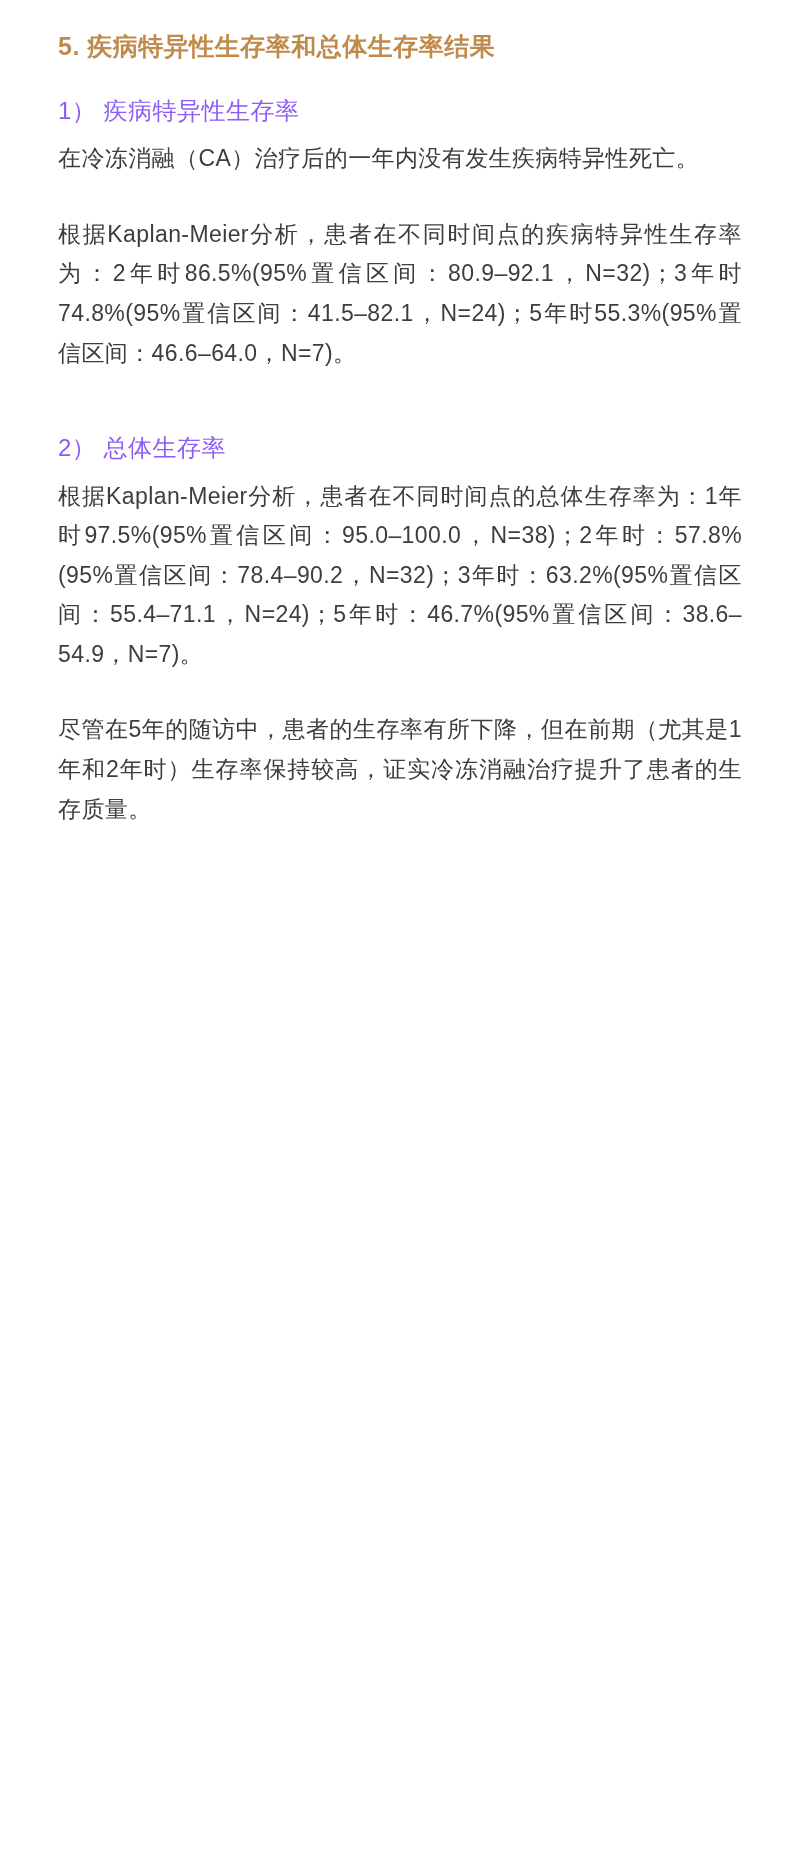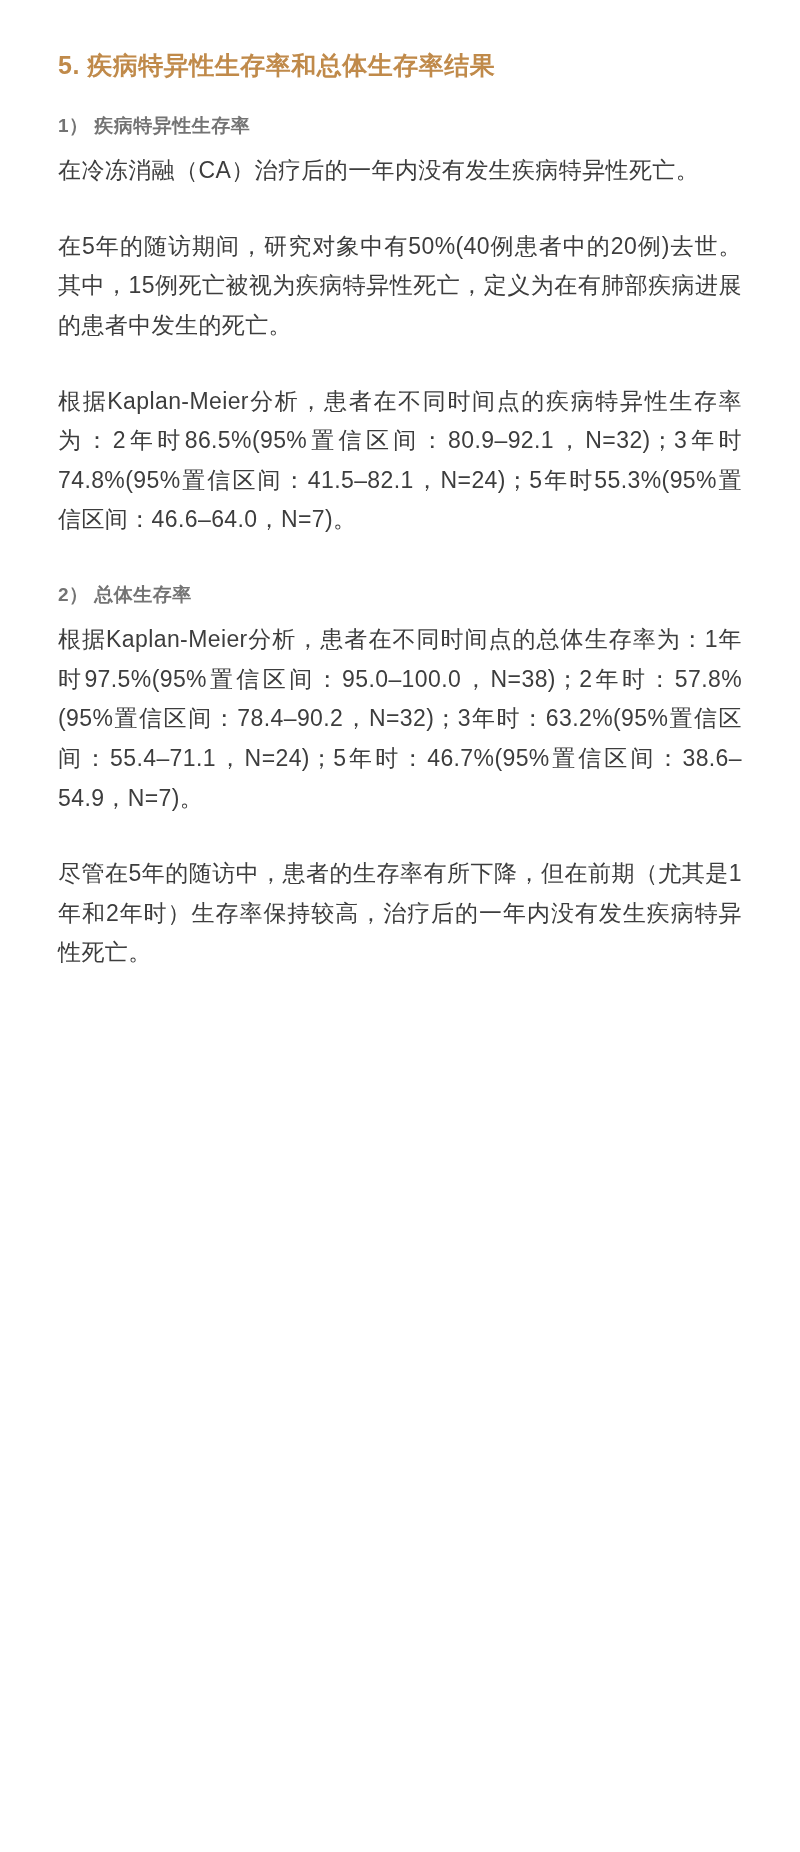--- a/index.html
+++ b/index.html
@@ -10,41 +10,41 @@
   body {
     width: 800px;
     min-height: 1852px;
     font-family: "Liberation Sans", sans-serif;
     color: #3d3d3d;
   }
   .page {
     width: 800px;
     min-height: 1852px;
     box-sizing: border-box;
-    padding: 49px 58px 20px 58px;
+    padding: 30px 58px 20px 58px;
     background: #ffffff;
   }
   .section-title {
     font-size: 25px;
     font-weight: bold;
     color: #c08a4a;
     letter-spacing: 0.5px;
     line-height: 1.35;
     margin: 0 0 30px 0;
   }
   .sub-title {
-    font-size: 19px;
-    font-weight: bold;
-    color: #737373;
+    font-size: 24px;
+    font-weight: normal;
+    color: #8b5cf6;
     letter-spacing: 0.5px;
     line-height: 1.4;
     margin: 0 0 12px 0;
   }
   .sub-title.second {
-    margin-top: 42px;
+    margin-top: 58px;
   }
   p.body-text {
     font-size: 23px;
     line-height: 1.72;
     letter-spacing: 0.4px;
     color: #3d3d3d;
     margin: 0 0 36px 0;
     text-align: justify;
     text-justify: inter-character;
   }
@@ -59,23 +59,22 @@
 <body>
 
 <div class="page">
 
   <h1 class="section-title">5. 疾病特异性生存率和总体生存率结果</h1>
 
   <h2 class="sub-title">1） 疾病特异性生存率</h2>
 
   <p class="body-text">在冷冻消融（CA）治疗后的一年内没有发生疾病特异性死亡。</p>
 
-  <p class="body-text">在5年的随访期间，研究对象中有50%(40例患者中的20例)去世。其中，15例死亡被视为疾病特异性死亡，定义为在有肺部疾病进展的患者中发生的死亡。</p>
 
   <p class="body-text tight">根据Kaplan-Meier分析，患者在不同时间点的疾病特异性生存率为：2年时86.5%(95%置信区间：80.9–92.1，N=32)；3年时74.8%(95%置信区间：41.5–82.1，N=24)；5年时55.3%(95%置信区间：46.6–64.0，N=7)。</p>
 
   <h2 class="sub-title second">2） 总体生存率</h2>
 
   <p class="body-text">根据Kaplan-Meier分析，患者在不同时间点的总体生存率为：1年时97.5%(95%置信区间：95.0–100.0，N=38)；2年时：57.8%(95%置信区间：78.4–90.2，N=32)；3年时：63.2%(95%置信区间：55.4–71.1，N=24)；5年时：46.7%(95%置信区间：38.6–54.9，N=7)。</p>
 
-  <p class="body-text">尽管在5年的随访中，患者的生存率有所下降，但在前期（尤其是1年和2年时）生存率保持较高，治疗后的一年内没有发生疾病特异性死亡。</p>
+  <p class="body-text">尽管在5年的随访中，患者的生存率有所下降，但在前期（尤其是1年和2年时）生存率保持较高，证实冷冻消融治疗提升了患者的生存质量。</p>
 
 </div>
 
 </body></html>

